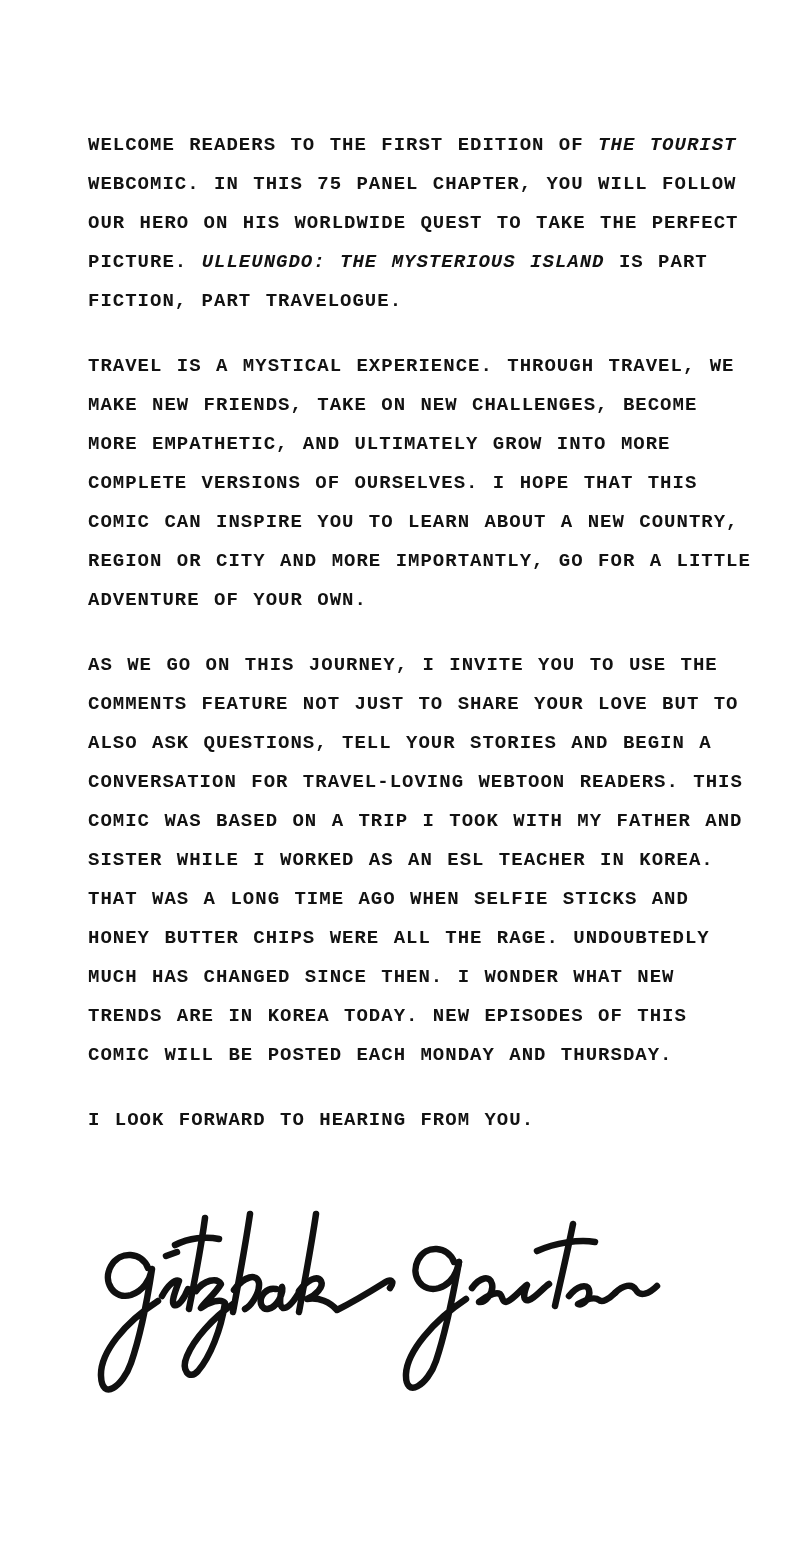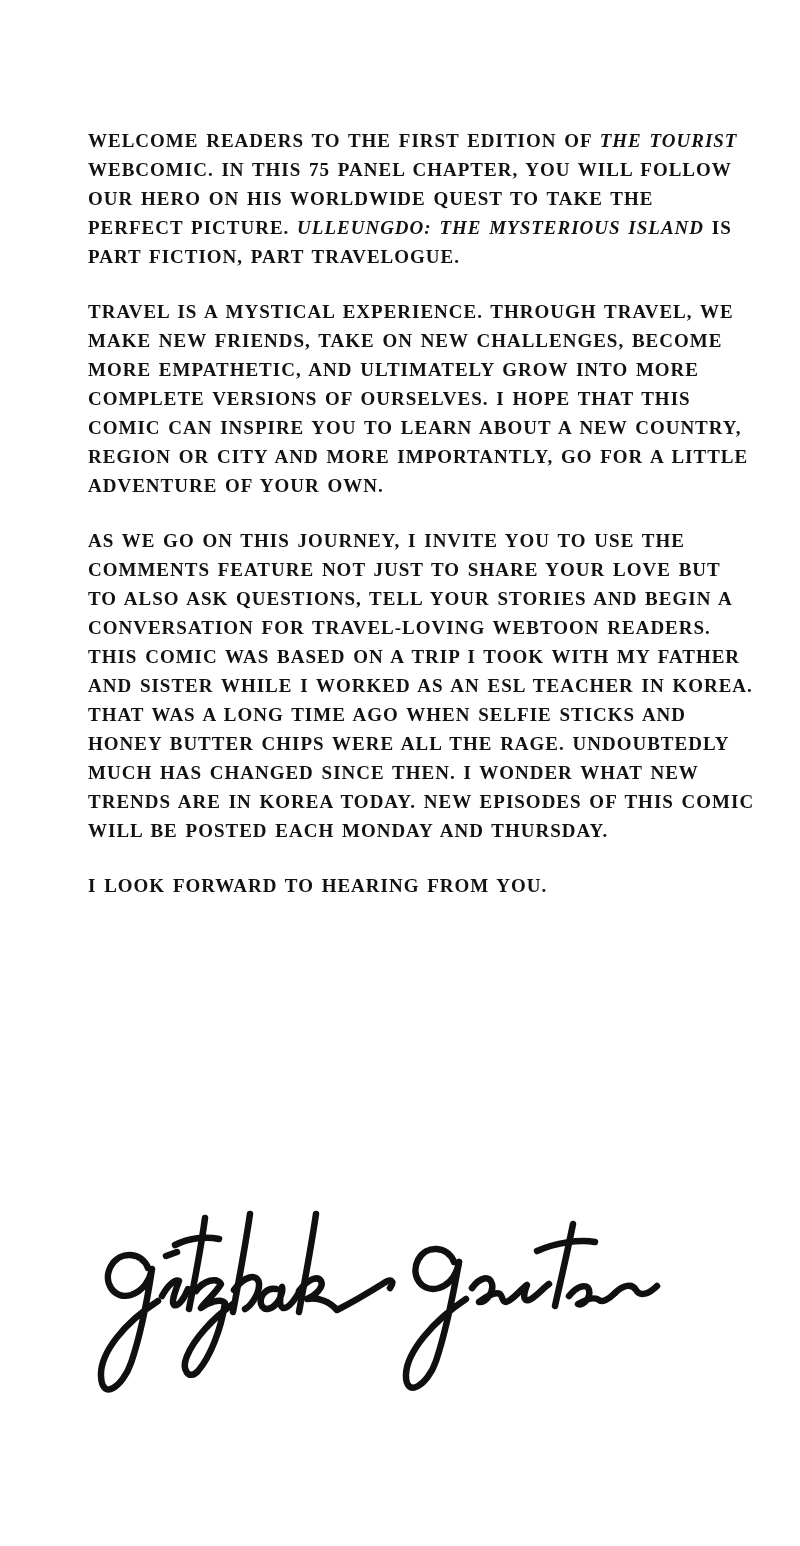--- a/index.html
+++ b/index.html
@@ -16,24 +16,24 @@
   }
   .letter {
     position: absolute;
     left: 88px;
     top: 126px;
     width: 668px;
     color: #121212;
   }
   .letter p {
     margin: 0 0 26px 0;
-    font-family: Liberation Serif, serif;
+    font-family: Liberation Mono, monospace;
     font-weight: 700;
     font-size: 19px;
-    line-height: 29px;
+    line-height: 39px;
     letter-spacing: 1px;
     word-spacing: 2px;
     text-align: left;
   }
   .letter p:last-child { margin-bottom: 0; }
   .em-title {
     font-style: italic;
     font-weight: 700;
   }
   .signature {

